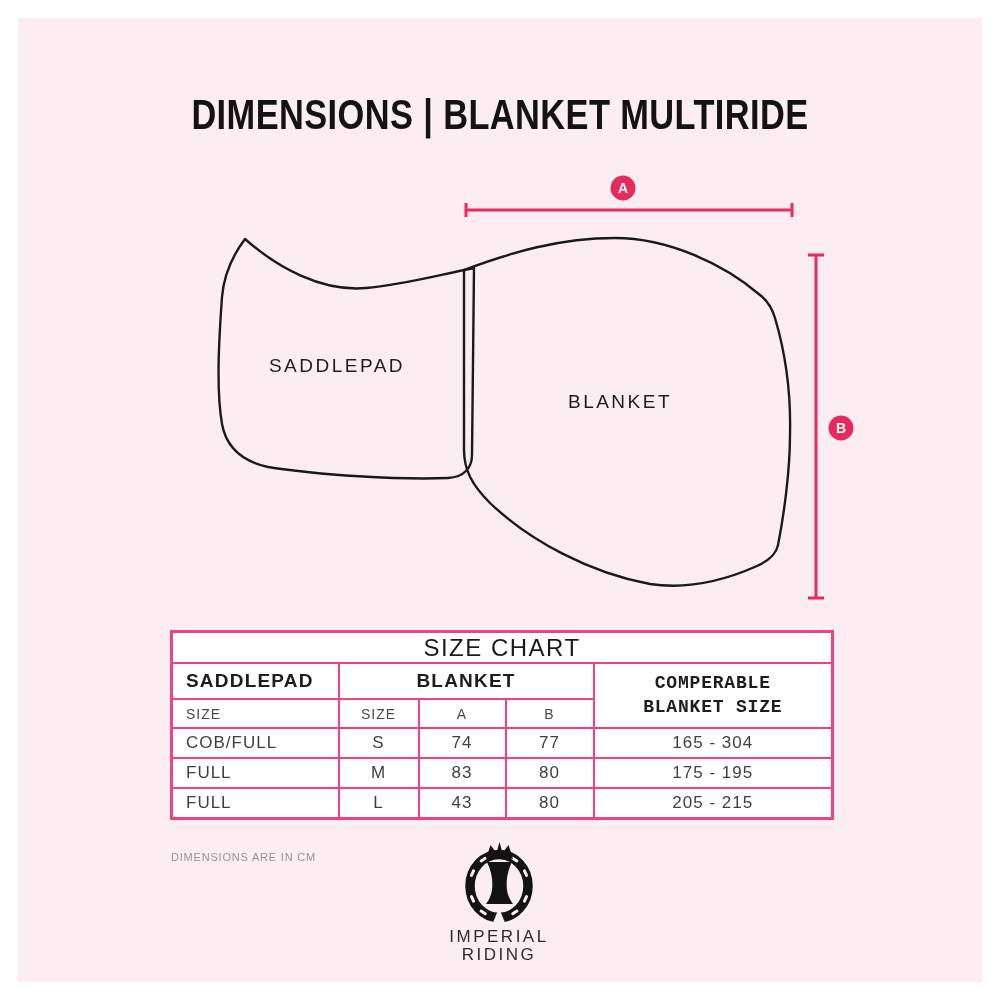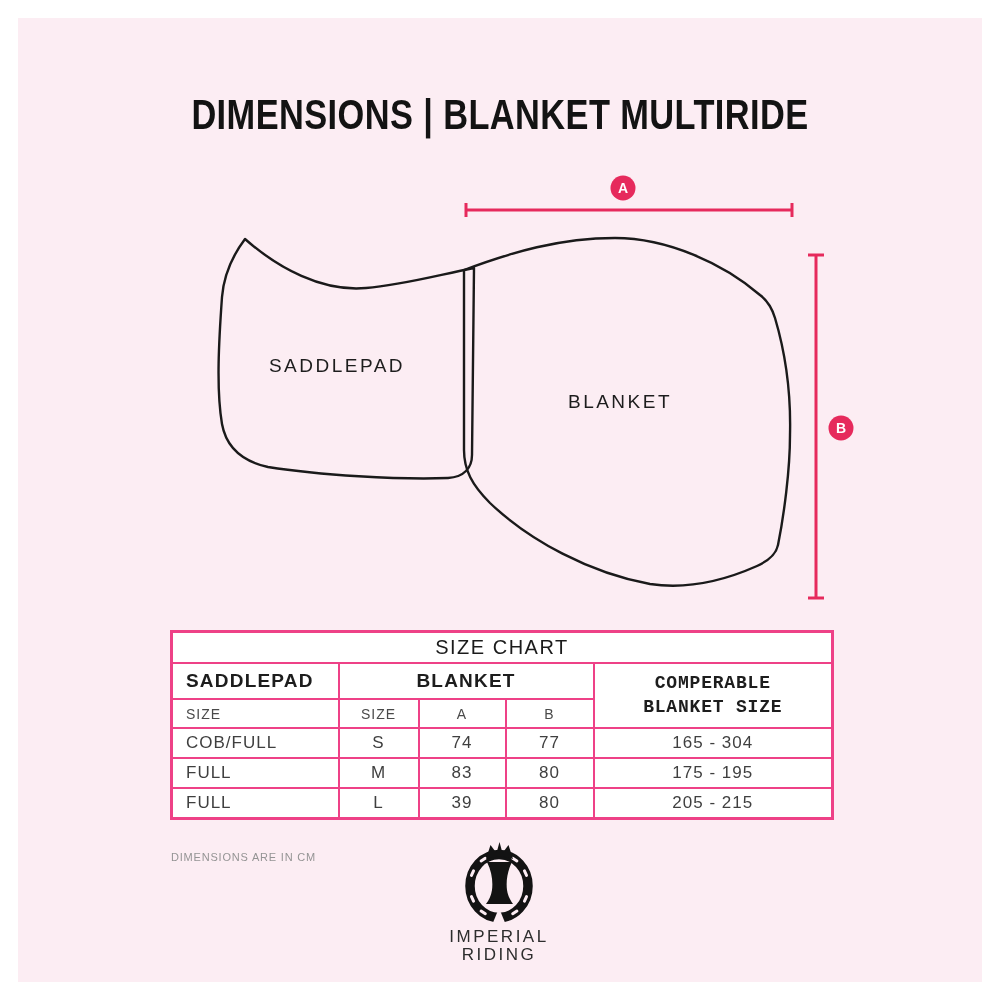--- a/index.html
+++ b/index.html
@@ -25,21 +25,21 @@
   .badge-label{fill:#ffffff;font-size:14px;font-weight:bold;text-anchor:middle;}
   .shape-label{fill:#1d1d1d;font-size:19px;letter-spacing:2.5px;text-anchor:middle;}
 
   .size-table{
     position:absolute;left:170px;top:630px;z-index:2;
     border-collapse:collapse;background:#ffffff;
     border:3px solid #ee4187;
     color:#1d1d1d;
   }
   .size-table td{border:2px solid #ee4187;padding:0;}
-  td.chart-title{height:29px;text-align:center;font-size:20px;letter-spacing:1.5px;color:#1b1b1b;}
+  td.chart-title{height:29px;text-align:center;font-size:24px;letter-spacing:1.5px;color:#1b1b1b;}
   td.group{height:34px;font-weight:bold;font-size:19px;letter-spacing:1.2px;}
   td.group.left{padding-left:13px;}
   td.group.center{text-align:center;}
   td.comparable{font-weight:bold;font-size:18px;letter-spacing:.8px;text-align:center;line-height:1.3;vertical-align:middle;font-family:Liberation Mono, monospace;}
   td.sub{height:27px;font-size:14px;color:#4a4a4a;letter-spacing:1px;}
   td.sub.left{padding-left:13px;}
   td.sub.center{text-align:center;}
   td.data{height:28px;font-size:17px;color:#3f3f3f;letter-spacing:1px;}
   td.data.left{padding-left:13px;}
   td.data.center{text-align:center;}
@@ -137,21 +137,21 @@
     <tr>
       <td class="data left">FULL</td>
       <td class="data center">M</td>
       <td class="data center">83</td>
       <td class="data center">80</td>
       <td class="data center">175 - 195</td>
     </tr>
     <tr>
       <td class="data left">FULL</td>
       <td class="data center">L</td>
-      <td class="data center">39</td>
+      <td class="data center">43</td>
       <td class="data center">80</td>
       <td class="data center">205 - 215</td>
     </tr>
   </tbody>
 </table>
 
 <div class="footnote">DIMENSIONS ARE IN CM</div>
 
 <svg class="logo-svg" width="160" height="130" viewBox="0 0 160 130">
   <g>

